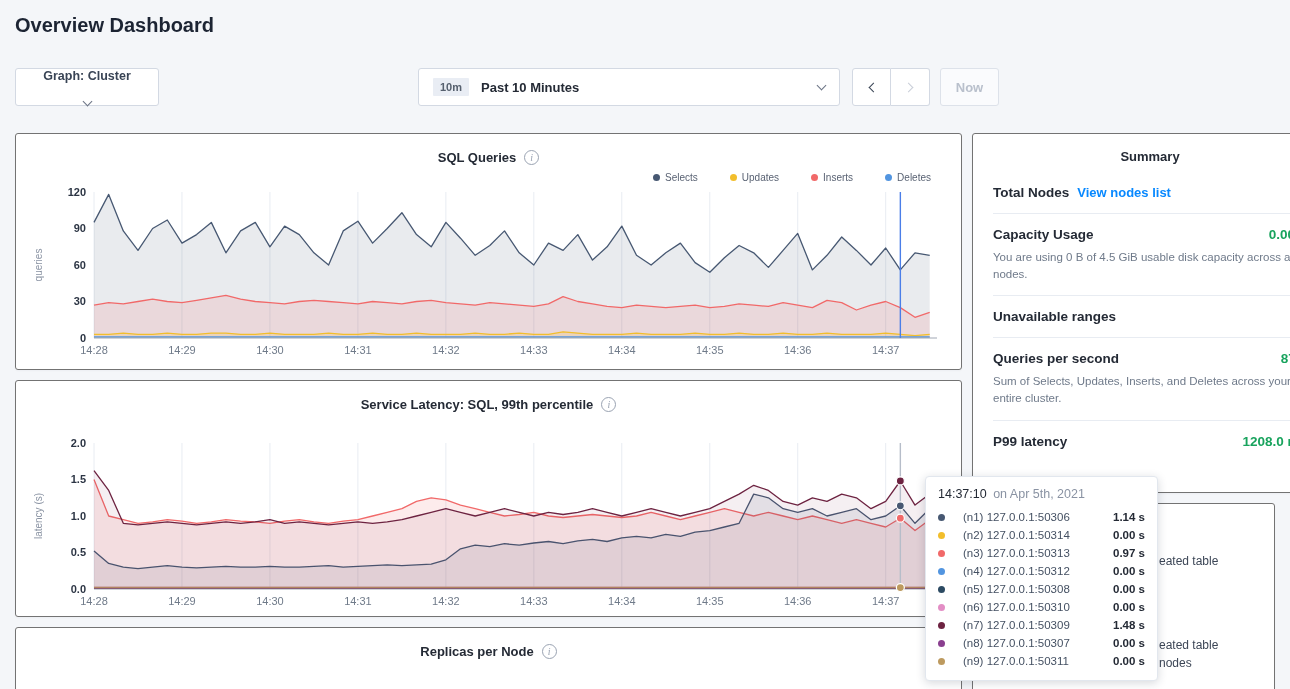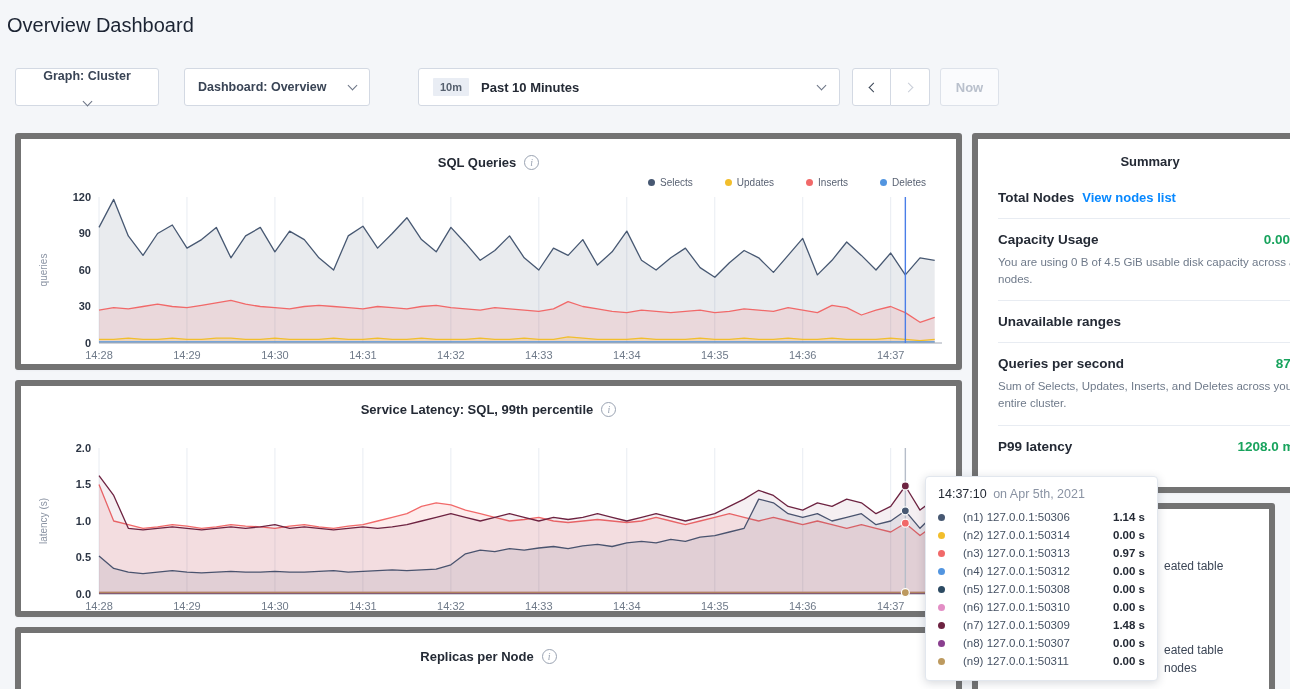--- a/index.html
+++ b/index.html
@@ -2,21 +2,21 @@
 <html><head>
 <meta charset="utf-8">
 <style>
   * { box-sizing: border-box; margin: 0; padding: 0; }
   html,body { background:#e9edf2; }
   .page {
     position: relative; width: 1290px; height: 689px;
     background: #f4f6f9; overflow: hidden;
     font-family: "Liberation Sans", sans-serif;
   }
-  .page-title { position:absolute; left:7px; top:14px; font-size:20px; font-weight:400; color:#1c2433; }
+  .page-title { position:absolute; left:15px; top:14px; font-size:20px; font-weight:700; color:#1c2433; }
 
   
   .dd {
     position:absolute; top:68px; height:38px; display:flex; align-items:center; justify-content:space-between;
     padding:0 13px; background:#fff; border:1px solid #d3d9e3; border-radius:3px;
     font-size:12.5px; font-weight:700; color:#394455; cursor:pointer;
   }
   #graph-dd { left:15px; width:144px;flex-direction:column; }
   #dash-dd { left:184px; width:186px; }
   .chev { display:inline-block; width:7px; height:7px; border-right:1.6px solid #6b7485; border-bottom:1.6px solid #6b7485; }
@@ -37,21 +37,21 @@
   .navbtn.prev .chev { border-color:#394455; }
   .navbtn.next { border-radius:0 3px 3px 0; border-left:none; cursor:default; }
   .navbtn.next .chev { border-color:#c9ced8; }
   .nowbtn {
     position:absolute; left:940px; top:68px; width:59px; height:38px;
     background:#fafbfd; border:1px solid #dde2ea; border-radius:3px;
     font-size:13px; font-weight:700; color:#b9c0cc; cursor:default;
   }
 
   
-  .card { position:absolute; background:#fff; border:6px solid #737373; border-radius:3px; box-shadow:0 1px 2px rgba(40,50,70,0.04); }
+  .card { position:absolute; background:#fff; border:1px solid #737373; border-radius:3px; box-shadow:0 1px 2px rgba(40,50,70,0.04); }
   #card-sql      { left:15px;  top:133px; width:947px; height:237px; }
   #card-latency  { left:15px;  top:380px; width:947px; height:237px; }
   #card-replicas { left:15px;  top:627px; width:947px; height:95px; }
   #card-summary  { left:972px; top:133px; width:356px; height:360px; padding:15px 20px; }
   #card-events   { left:972px; top:503px; width:303px; height:200px; }
 
   .chart-title-row { display:flex; align-items:center; justify-content:center; padding-top:14px; gap:8px; height:32px; }
   .chart-title { font-size:13px; font-weight:700; color:#242a35; }
   .info-icon {
     width:15px; height:15px; border:1px solid #9aa3b2; border-radius:50%;
@@ -101,24 +101,20 @@
 </style>
 </head>
 <body>
 
 <div class="page">
 
   <div class="page-title">Overview Dashboard</div>
 
   <button class="dd" id="graph-dd">
     <span>Graph: Cluster</span>
-    <span class="chev down"></span>
-  </button>
-  <button class="dd" id="dash-dd">
-    <span>Dashboard: Overview</span>
     <span class="chev down"></span>
   </button>
   <div class="timepicker">
     <span class="badge">10m</span>
     <span class="tp-label">Past 10 Minutes</span>
     <span class="chev down"></span>
   </div>
   <div class="nav-group">
     <button class="navbtn prev">
       <span class="chev left"></span>

